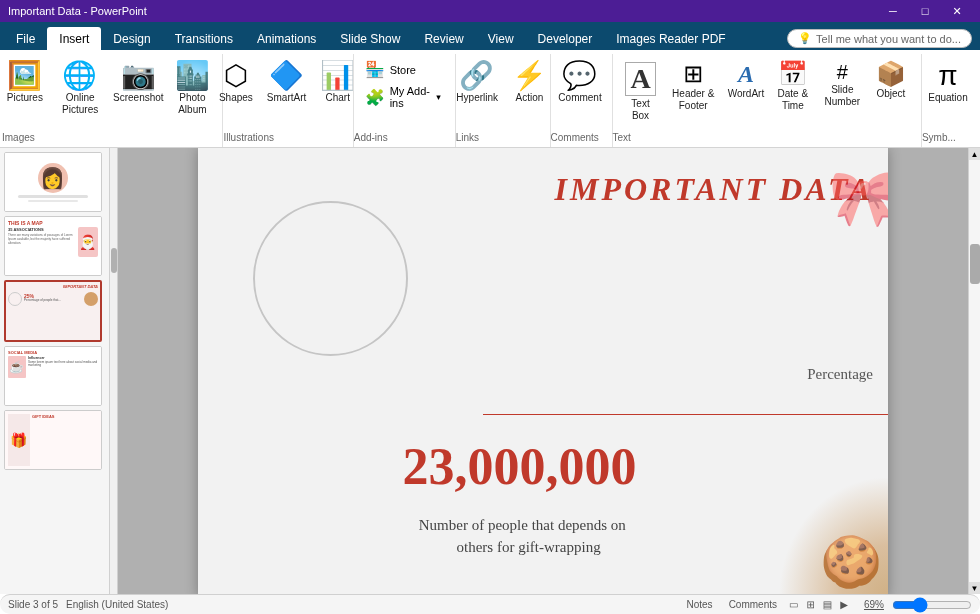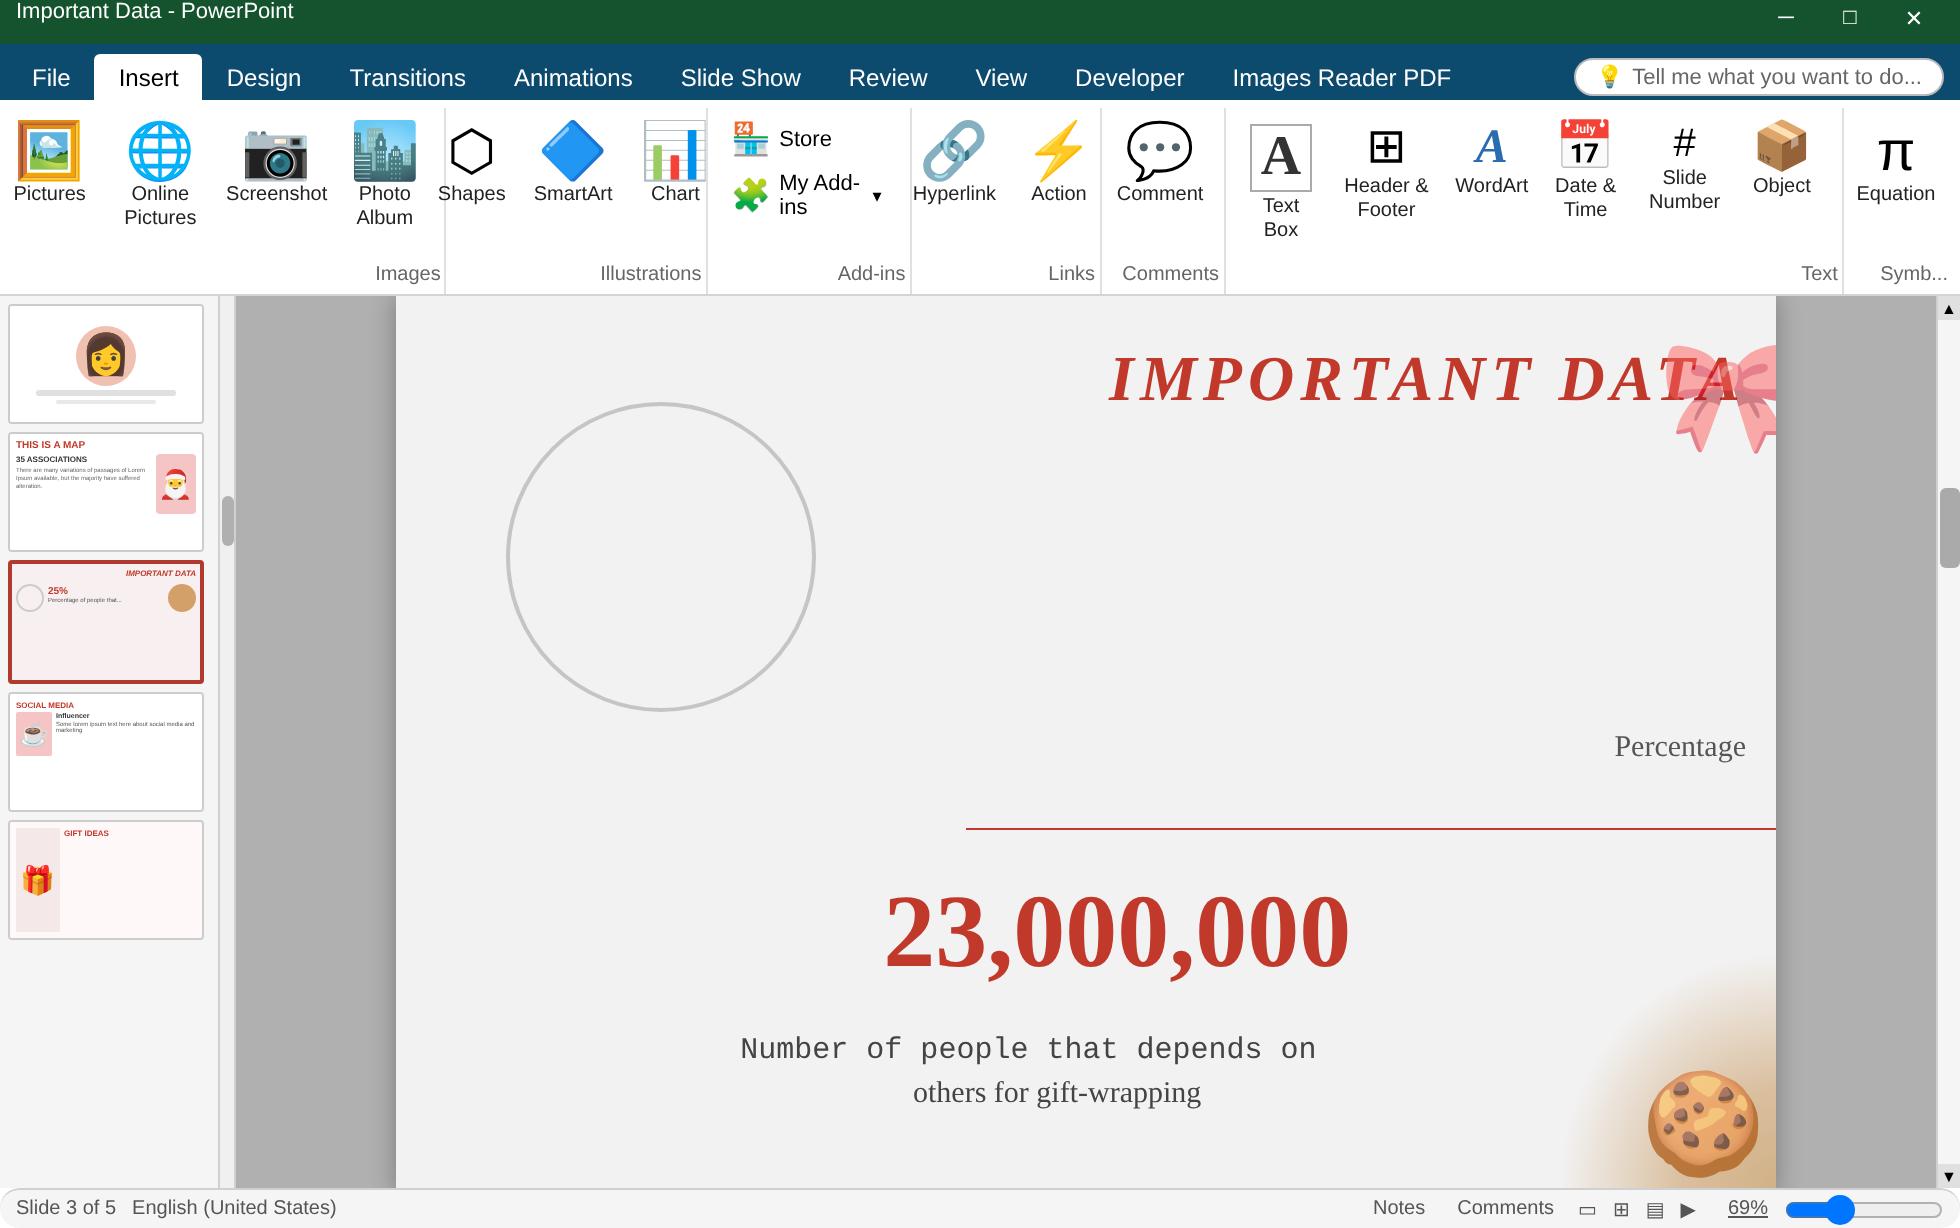--- a/index.html
+++ b/index.html
@@ -11,21 +11,21 @@
     
     .ribbon-tabs { display: flex; background: #0c4a6e; height: 28px; align-items: flex-end; padding-left: 4px; }
     .ribbon-tab { padding: 5px 12px 4px; font-size: 12px; color: #fff; cursor: pointer; border-radius: 3px 3px 0 0; }
     .ribbon-tab.active { background: #fff; color: #000; }
 
     
     .ribbon-body { background: #fff; border-bottom: 1px solid #d4d4d4; display: flex; align-items: stretch; padding: 4px 4px 0 4px; height: 98px; gap: 2px; }
 
     .ribbon-group { display: flex; flex-direction: column; align-items: center; border-right: 1px solid #e0e0e0; padding: 0 8px 0 4px; position: relative; }
     .ribbon-group:last-child { border-right: none; }
-    .ribbon-group-label { font-size: 10px; color: #666; position: absolute; bottom: 4px; text-align: right; width: 100%; margin-top: 37px; }
+    .ribbon-group-label { font-size: 10px; color: #666; position: absolute; bottom: 4px; text-align: left; width: 100%; margin-top: 37px; }
 
     .ribbon-items { display: flex; align-items: flex-start; gap: 2px; padding-top: 4px; flex: 1; }
 
     .ribbon-btn { display: flex; flex-direction: column; align-items: center; justify-content: flex-start; padding: 4px 6px 18px; border-radius: 3px; cursor: pointer; min-width: 44px; }
     .ribbon-btn .icon { font-size: 28px; line-height: 1; }
     .ribbon-btn .label { font-size: 10px; text-align: center; margin-top: 2px; color: #222; line-height: 1.2; }
 
     
     .tell-me { display: flex; align-items: center; gap: 4px; padding: 4px 8px; border: 1px solid #ccc; border-radius: 3px; margin: auto 8px; font-size: 11px; color: #666; cursor: pointer; }
 
@@ -59,21 +59,21 @@
     .v-scrollbar-up, .v-scrollbar-down { height: 12px; background: #e0e0e0; display: flex; align-items: center; justify-content: center; font-size: 8px; cursor: pointer; }
     .v-scrollbar-track { flex: 1; position: relative; }
     .v-scrollbar-thumb { position: absolute; top: 20%; width: 10px; height: 40px; background: #aaa; border-radius: 3px; left: 1px; }
 
     .bottom-bar { height: 20px; background: #f5f5f5; border-top: 1px solid #d0d0d0; display: flex; align-items: center; padding: 0 8px; gap: 8px; font-size: 10px; color: #555; border-radius: 10px; }
 
     .add-ins-group { display: flex; flex-direction: column; gap: 2px; padding-top: 4px; padding-bottom: 18px; }
     .store-btn, .myadd-btn { display: flex; align-items: center; gap: 4px; padding: 2px 6px; border-radius: 3px; cursor: pointer; font-size: 11px; }
     .store-icon { font-size: 16px; }
 
-    .ribbon-top-area { display: flex; justify-content: space-between; background: #14532d; height: 22px; padding: 0 8px; }
+    .ribbon-top-area { display: flex; align-items: center; justify-content: space-between; background: #4c1d95; height: 22px; padding: 0 8px; }
     .title-bar-text { font-size: 11px; color: #fff; }
     .window-controls { display: flex; gap: 2px; }
     .win-btn { width: 30px; height: 18px; display: flex; align-items: center; justify-content: center; font-size: 11px; color: #fff; cursor: pointer; border-radius: 2px; }
     .slide-item { display: flex; align-items: flex-start; gap: 2px; position: relative; }
   </style>
 </head>
 <body>
 
 <div class="app-container">
 
@@ -322,23 +322,23 @@
       <div class="slide-canvas">
 
         <div class="slide-title" style="position:absolute; top:25px; right:15px; font-size:32px; font-weight:bold; color:#c0392b; font-family:'Georgia', serif; letter-spacing:3px; text-transform:uppercase; font-style:italic;">IMPORTANT DATA</div>
 
         <div class="slide-circle" style="position:absolute; top:55px; left:55px; width:155px; height:155px; border-radius:50%; border:2px solid #c5c5c5; background:transparent;"></div>
 
         <div class="slide-percentage" style="position:absolute; top:220px; right:15px; font-size:15px; color:#555; font-family:'Georgia', serif;">Percentage</div>
 
         <div class="slide-line" style="position:absolute; top:268px; right:0; left:285px; height:1px; background:#c0392b;"></div>
 
-        <div class="slide-big-number" style="position:absolute; bottom:100px; left:50%; transform:translateX(-60%); font-size:52px; font-weight:bold; color:#c0392b; font-family:'Georgia', serif; white-space:nowrap;margin-left:39px;">23,000,000</div>
-
-        <div style="position:absolute; bottom:62px; left:50%; transform:translateX(-60%); font-size:15px; color:#444; font-family:Liberation Mono, monospace; white-space:nowrap;margin-top:29px;">Number of people that depends on</div>
+        <div class="slide-big-number" style="position:absolute; bottom:100px; left:50%; transform:translateX(-60%); font-size:52px; font-weight:bold; color:#c0392b; font-family:'Georgia', serif; white-space:nowrap;">23,000,000</div>
+
+        <div style="position:absolute; bottom:62px; left:50%; transform:translateX(-60%); font-size:15px; color:#444; font-family:Liberation Serif, serif; white-space:nowrap;margin-top:29px;">Number of people that depends on</div>
 
         <div style="position:absolute; bottom:40px; left:50%; transform:translateX(-60%); font-size:15px; color:#444; font-family:'Georgia', serif; white-space:nowrap;">others for gift-wrapping</div>
 
         <div style="position:absolute; bottom:0; right:0; width:110px; height:120px; overflow:hidden;">
           <div style="width:100%; height:100%; background:radial-gradient(ellipse at bottom right, #c8a06a 0%, #d4b28a 30%, transparent 70%); border-radius:60% 0 0 0; opacity:0.8;"></div>
           <div style="position:absolute; bottom:5px; right:5px; font-size:50px; opacity:0.7;">🍪</div>
         </div>
 
         <div style="position:absolute; top:20px; right:0; width:70px; height:180px; overflow:hidden;">
           <div style="font-size:55px; position:absolute; right:-10px; top:0; opacity:0.5;">🎀</div>

